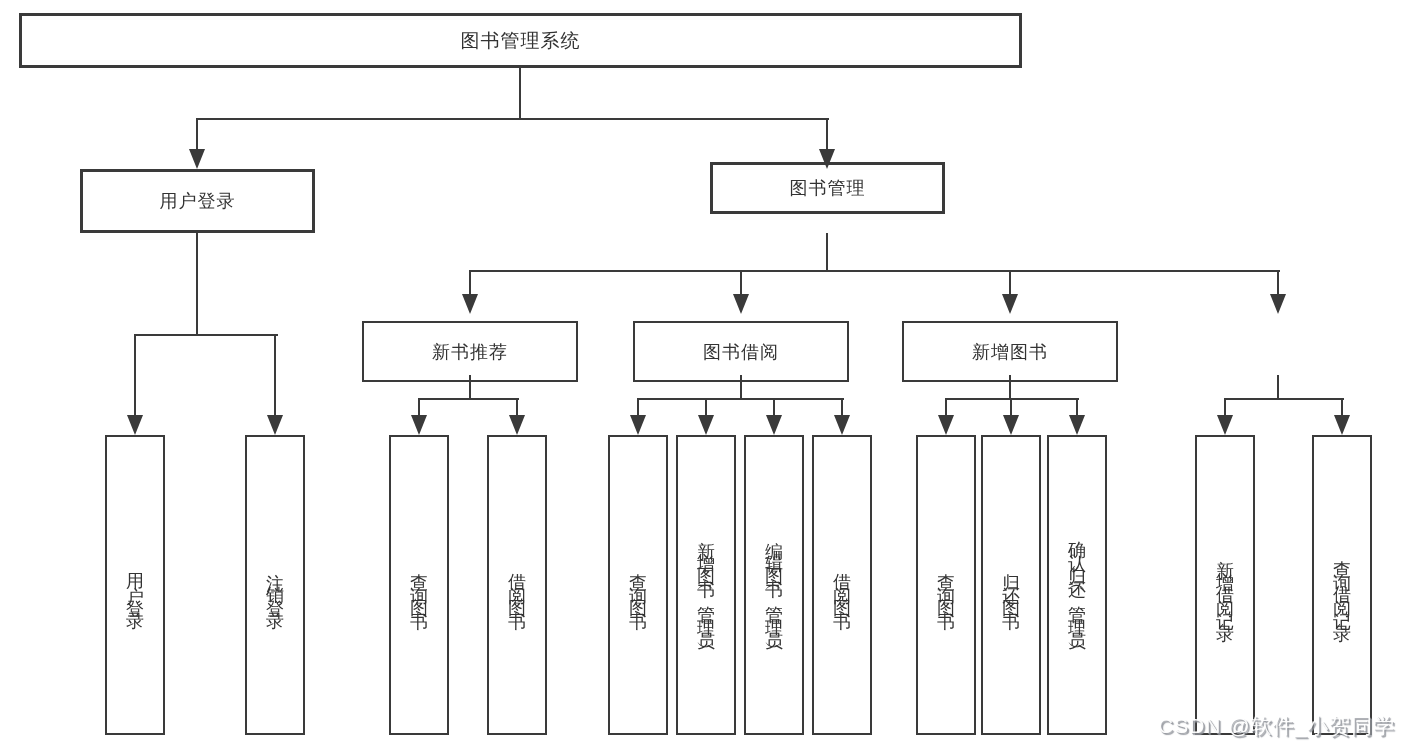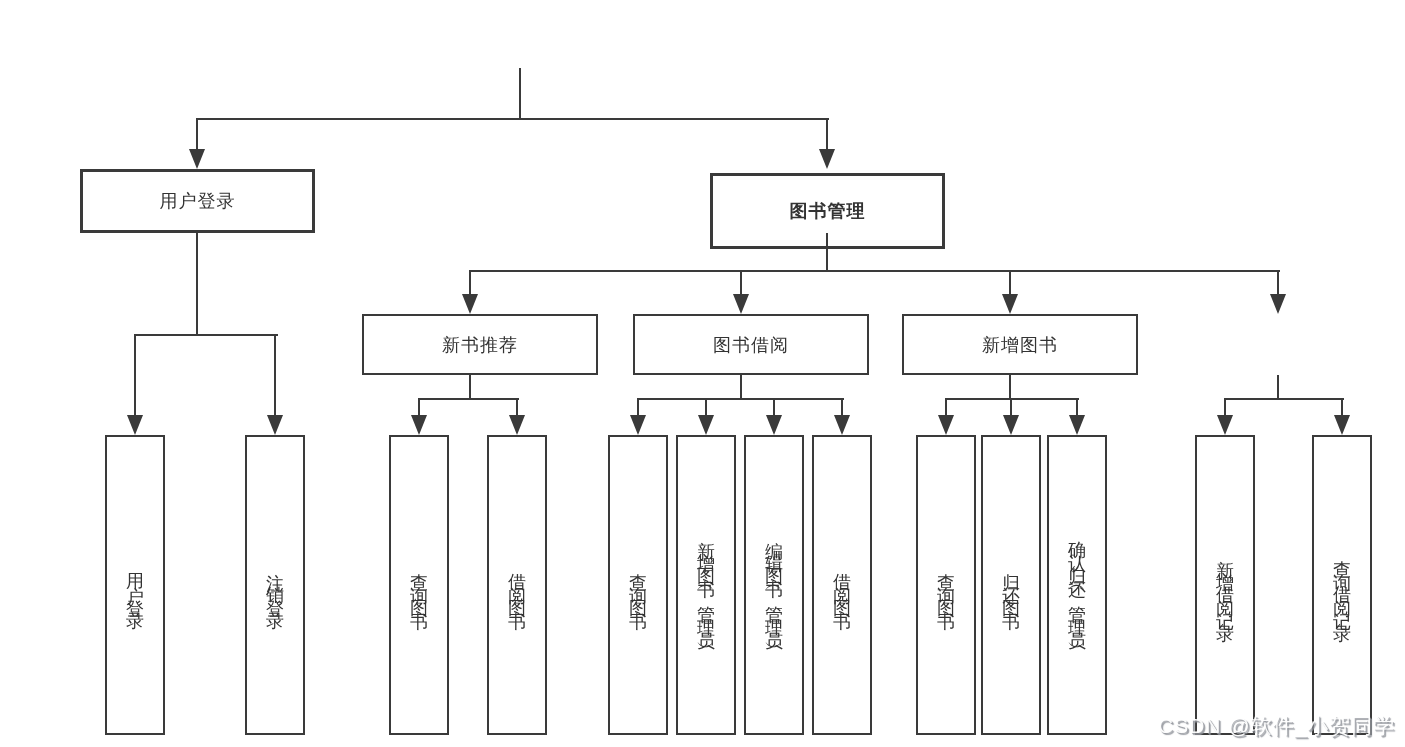--- a/index.html
+++ b/index.html
@@ -20,22 +20,22 @@
     background:#ffffff;
     border:3px solid var(--line);
     box-sizing:border-box;
     display:flex;align-items:center;justify-content:center;
     color:var(--text);
     font-size:18px;
     letter-spacing:1px;
   }
   .node.root{left:19px;top:13px;width:1003px;height:55px;font-size:19px;}
   .node.l2a{left:80px;top:169px;width:235px;height:64px;}
-  .node.l2b{left:710px;top:173px;width:235px;height:76px;font-weight:bold;}
-  .node.l3{top:314px;width:236px;height:61px;border-width:2px;}
+  .node.l2b{left:710px;top:162px;width:235px;height:52px;}
+  .node.l3{top:321px;width:216px;height:61px;border-width:2px;}
   .node.l3a{left:362px;}
   .node.l3b{left:633px;justify-content:center;}
   .node.l3c{left:902px;}
   .node.l3d{left:1170px;}
   .leaf{
     position:absolute;
     top:435px;width:60px;height:300px;
     background:#ffffff;
     border:2px solid var(--line);
     box-sizing:border-box;
@@ -76,20 +76,23 @@
     white-space:nowrap;
     z-index:10;
     letter-spacing:1px;
   }
 </style>
 </head>
 <body>
 
 <div class="canvas">
 
+  <div class="node root">
+    <span>图书管理系统</span>
+  </div>
 
   <div class="node l2a">
     <span>用户登录</span>
   </div>
   <div class="node l2b">
     <span>图书管理</span>
   </div>
 
   <div class="node l3 l3a">
     <span>新书推荐</span>

